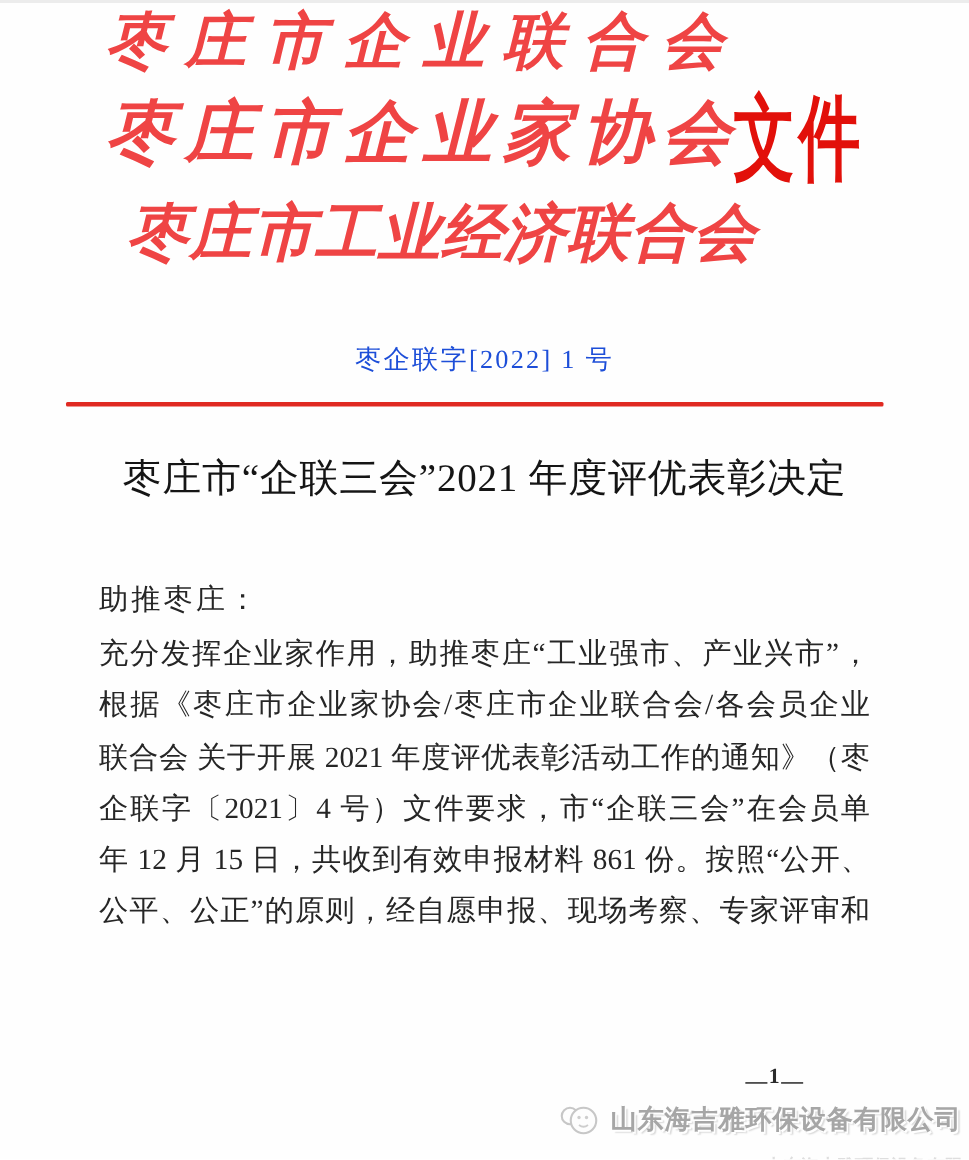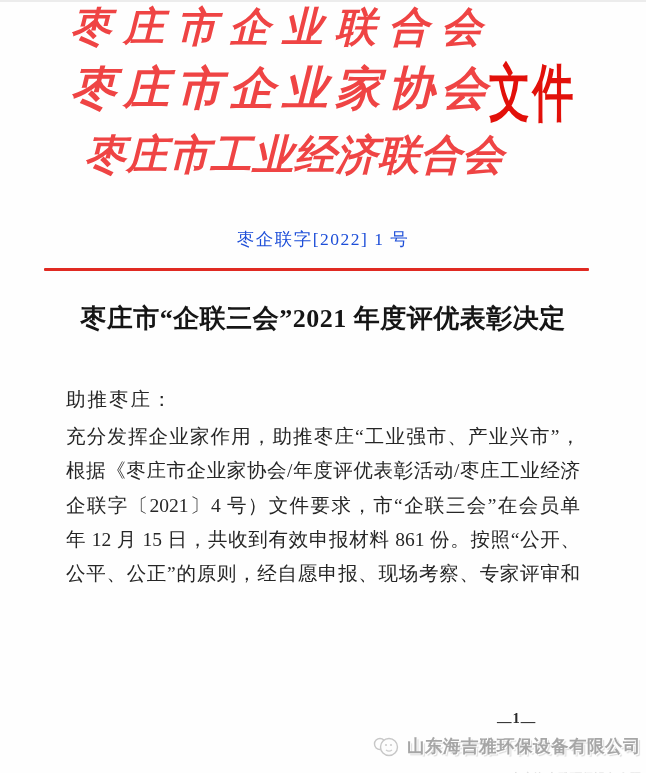--- a/index.html
+++ b/index.html
@@ -54,21 +54,21 @@
     top: 266px; left: 44px;
     width: 545px; height: 3px;
     background: #e02a22;
     border-radius: 1px;
   }
   .title {
     position: absolute;
     top: 299px; left: 0; width: 100%;
     text-align: center;
     font-size: 26px;
-    font-weight: bold;
+    font-weight: normal;
     color: #151515;
     letter-spacing: 0.5px;
     white-space: nowrap;
   }
 
   
   .salutation {
     position: absolute;
     top: 384px; left: 66px;
     font-size: 19.5px;
@@ -152,21 +152,22 @@
   <div class="doc-number">枣企联字[2022] 1 号</div>
 
   <div class="red-rule"></div>
 
   <h1 class="title">枣庄市“企联三会”2021 年度评优表彰决定</h1>
 
   <div class="salutation">助推枣庄：</div>
 
   <div class="body-text">
     <div class="bline">充分发挥企业家作用，助推枣庄“工业强市、产业兴市”，</div>
-    <div class="bline">根据《枣庄市企业家协会/年度评优表彰活动/枣庄工业经济</div>
+    <div class="bline">根据《枣庄市企业家协会/枣庄市企业联合会/各会员企业</div>
+    <div class="bline">联合会 关于开展 2021 年度评优表彰活动工作的通知》（枣</div>
     <div class="bline">企联字〔2021〕4 号）文件要求，市“企联三会”在会员单</div>
     <div class="bline">年 12 月 15 日，共收到有效申报材料 861 份。按照“公开、</div>
     <div class="bline">公平、公正”的原则，经自愿申报、现场考察、专家评审和</div>
   </div>
 
   <div class="page-number"><span>—</span><span class="num">1</span><span>—</span></div>
 
   <div class="watermark">
     <svg class="wm-logo" width="30" height="28" viewBox="0 0 30 28">
       <circle cx="8" cy="12" r="5.5" fill="none" stroke="#b5b5b5" stroke-width="1.4"></circle>

